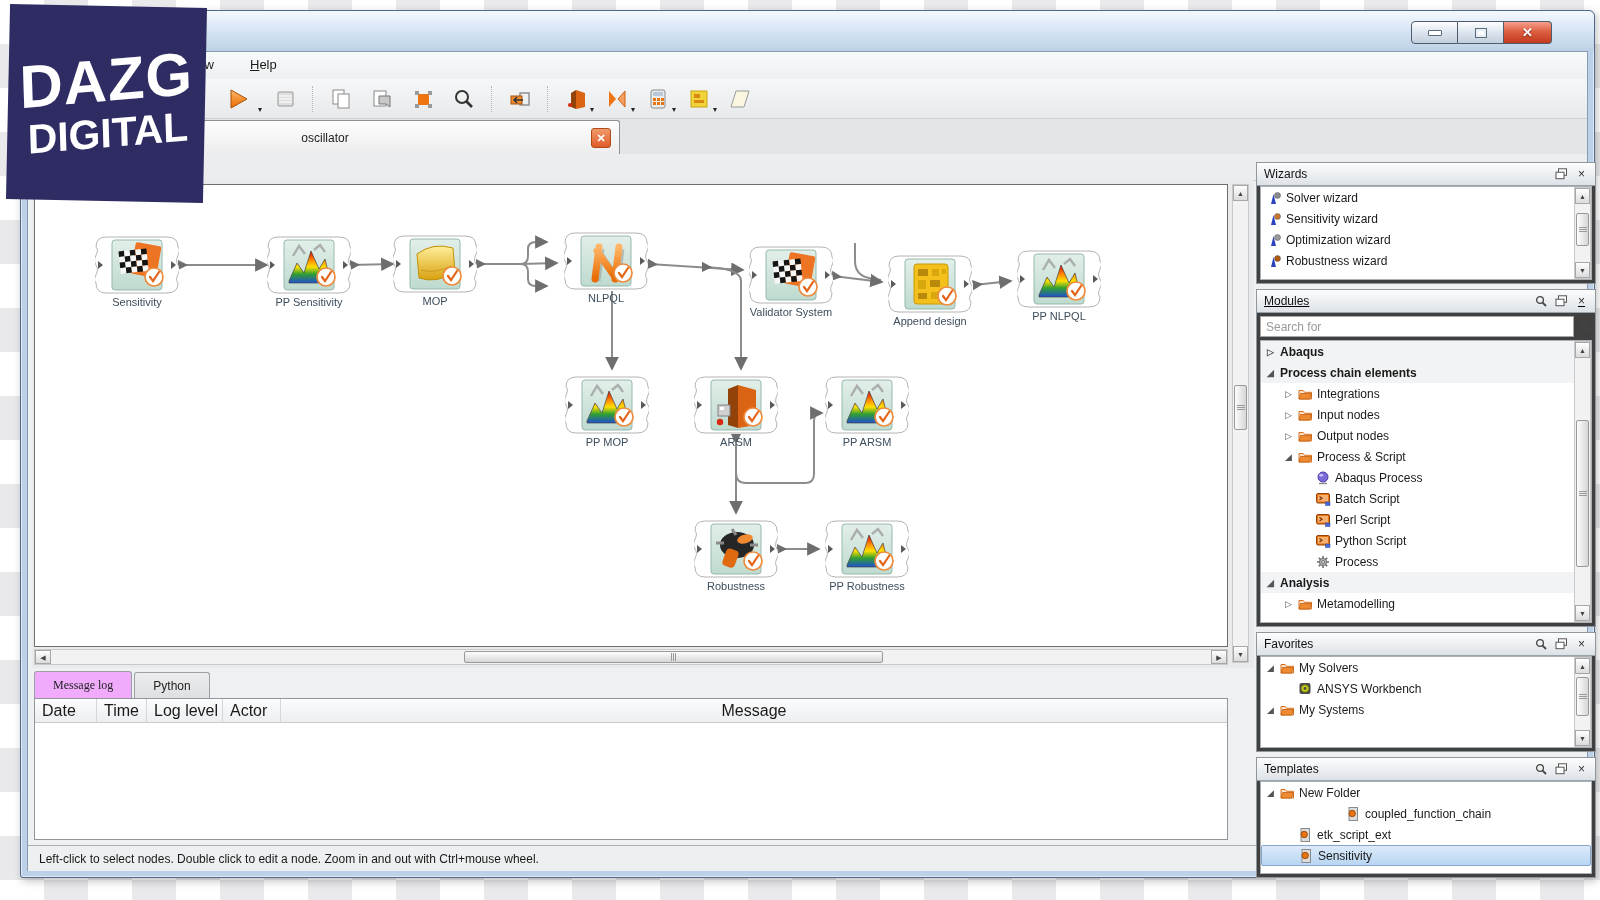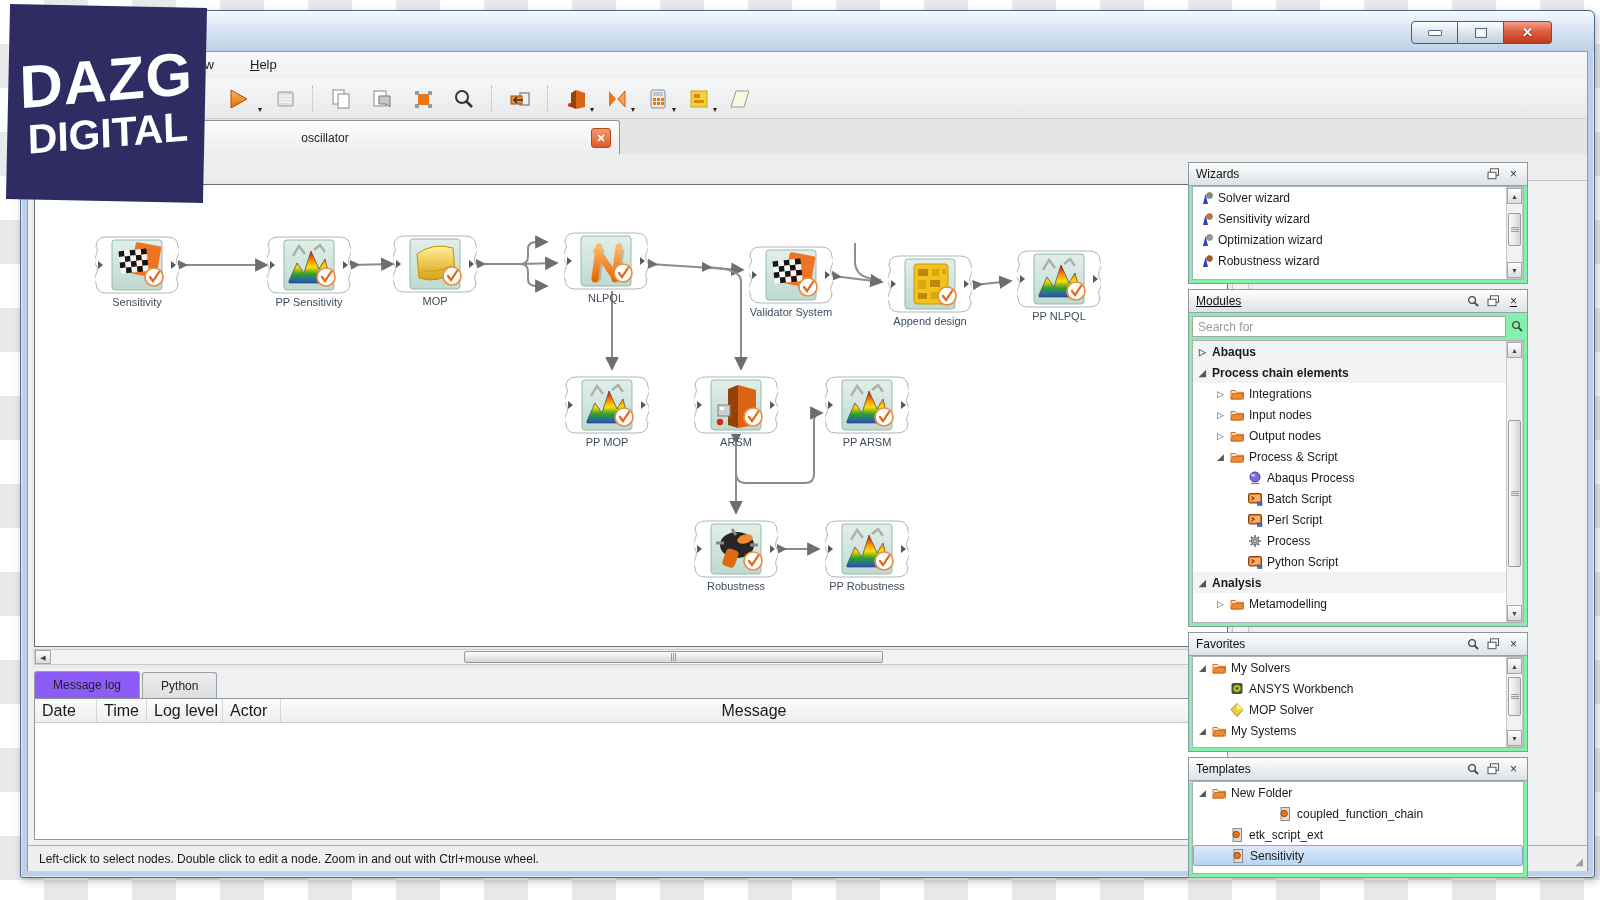--- a/index.html
+++ b/index.html
@@ -51,42 +51,42 @@
   .sbtn{position:absolute;background:linear-gradient(#fefefe,#dcdcdc);border:1px solid #a7a7a7;
     display:flex;align-items:center;justify-content:center;font-size:7px;color:#444;line-height:1;}
   .sthumb{position:absolute;background:linear-gradient(90deg,#fdfdfd,#d6d6d6);border:1px solid #9a9a9a;border-radius:2px;
     display:flex;align-items:center;justify-content:center;}
   .sthumb.h{background:linear-gradient(#fdfdfd,#d6d6d6);}
   .grip{display:flex;flex-direction:column;gap:1px;}
   .grip i{display:block;width:8px;height:1px;background:#9a9a9a;}
   .grip.h{flex-direction:row;}
   .grip.h i{width:1px;height:8px;}
   
-  .panel{position:absolute;left:1160px;width:340px;background:#86efac;border:1px solid #8e979e;box-sizing:border-box;}
+  .panel{position:absolute;left:1228px;width:340px;background:#404040;border:1px solid #8e979e;box-sizing:border-box;}
   .phead{height:22px;background:linear-gradient(#fdfdfd,#dde2e7);border-bottom:1px solid #9aa2a9;
     display:flex;align-items:center;padding:0 5px 0 7px;}
   .ptitle{flex:1;font-size:12px;color:#111;}
   .phbtn{width:17px;height:15px;display:flex;align-items:center;justify-content:center;margin-left:3px;
     color:#333;font-size:12px;line-height:1;}
   .pbody{position:absolute;left:3px;right:3px;bottom:3px;background:#fff;border:1px solid #aab0b6;overflow:hidden;}
   .searchrow{position:absolute;left:3px;right:3px;top:24px;height:25px;display:flex;align-items:center;gap:5px;}
   .searchrow input{flex:1;height:19px;border:1px solid #a5a5a5;font-size:12px;padding:0 5px;
     font-family:"Liberation Sans",sans-serif;color:#333;}
   .searchrow input::placeholder{color:#9a9a9a;}
   .trow{height:21px;display:flex;align-items:center;font-size:12px;color:#1a1a1a;padding-left:6px;box-sizing:border-box;}
   .trow .arrow{width:13px;font-size:9px;color:#555;flex:0 0 13px;}
   .trow .ticon{width:15px;height:14px;flex:0 0 15px;margin-right:4px;}
   .trow .tlabel{white-space:nowrap;}
   .trow.cat{font-weight:bold;background:#f2f3f4;}
   .trow.sel{background:linear-gradient(#dceafa,#b8d5f2);border:1px solid #84a7cc;border-radius:2px;}
   
   .logtabs{position:absolute;left:6px;top:620px;height:26px;display:flex;align-items:flex-end;gap:2px;}
   .logtab{height:25px;padding:0 18px;display:flex;align-items:center;font-size:12px;color:#222;
     border:1px solid #9aa0a5;border-bottom:none;border-radius:3px 3px 0 0;background:linear-gradient(#ededee,#dddfe0);}
-  .logtab.active{background:#8b5cf6;height:26px;}
+  .logtab.active{background:#f0abfc;height:26px;font-family:Liberation Serif, serif;}
   .logtable{position:absolute;left:6px;top:646px;width:1194px;height:142px;background:#fff;border:1px solid #8f969c;box-sizing:border-box;}
   .loghead{display:flex;height:23px;background:linear-gradient(#fcfcfd,#eceeef);border-bottom:1px solid #c8cbce;}
   .loghead .col{display:flex;align-items:center;padding-left:7px;font-size:16px;color:#1a1a1a;
     border-right:1px solid #d4d7d9;box-sizing:border-box;}
   .loghead .col.center{justify-content:center;padding-left:0;border-right:none;}
   .statusbar{position:absolute;left:0;right:0;top:793px;height:25px;background:#edeff0;border-top:1px solid #aab0b5;
     display:flex;align-items:center;padding-left:11px;font-size:12px;color:#1a1a1a;}
   .sizegrip{position:absolute;right:4px;bottom:4px;color:#9aa0a5;font-size:10px;}
   
   .logo{position:absolute;left:8px;top:6px;width:197px;height:195px;background:#2e2c63;transform:rotate(1.2deg);
@@ -721,40 +721,40 @@
                 <path d="M3.5,4.5 l2.5,1.8 -2.5,1.8" stroke="#7a3505" stroke-width="1.2" fill="none"></path>
                 <rect x="9.5" y="10" width="4.5" height="3.5" fill="#4a6ad8" stroke="#243c9a" stroke-width="0.5"></rect>
               </svg>
             </span>
             <span class="tlabel">Perl Script</span>
           </div>
           <div class="trow" style="padding-left: 42px;">
             <span class="arrow"></span>
             <span class="ticon">
               <svg width="15" height="14">
+                <rect x="0.5" y="1.5" width="13" height="9.5" rx="1.5" fill="#e87412" stroke="#93430a"></rect>
+                <rect x="2" y="3" width="10" height="6.5" fill="#f8b070"></rect>
+                <path d="M3.5,4.5 l2.5,1.8 -2.5,1.8" stroke="#7a3505" stroke-width="1.2" fill="none"></path>
+                <rect x="9.5" y="10" width="4.5" height="3.5" fill="#4a6ad8" stroke="#243c9a" stroke-width="0.5"></rect>
+              </svg>
+            </span>
+            <span class="tlabel">Python Script</span>
+          </div>
+          <div class="trow" style="padding-left: 42px;">
+            <span class="arrow"></span>
+            <span class="ticon">
+              <svg width="15" height="14">
                 <g stroke="#6e6e6e" stroke-width="1.6">
                   <path d="M7,1 V4 M7,10 V13 M1,7 H4 M10,7 H13 M2.8,2.8 L4.9,4.9 M9.1,9.1 L11.2,11.2 M11.2,2.8 L9.1,4.9 M4.9,9.1 L2.8,11.2"></path>
                 </g>
                 <circle cx="7" cy="7" r="3.6" fill="#b9b9b9" stroke="#6e6e6e"></circle>
                 <circle cx="7" cy="7" r="1.5" fill="#efefef" stroke="#6e6e6e"></circle>
               </svg>
             </span>
             <span class="tlabel">Process</span>
-          </div>
-          <div class="trow" style="padding-left: 42px;">
-            <span class="arrow"></span>
-            <span class="ticon">
-              <svg width="15" height="14">
-                <rect x="0.5" y="1.5" width="13" height="9.5" rx="1.5" fill="#e87412" stroke="#93430a"></rect>
-                <rect x="2" y="3" width="10" height="6.5" fill="#f8b070"></rect>
-                <path d="M3.5,4.5 l2.5,1.8 -2.5,1.8" stroke="#7a3505" stroke-width="1.2" fill="none"></path>
-                <rect x="9.5" y="10" width="4.5" height="3.5" fill="#4a6ad8" stroke="#243c9a" stroke-width="0.5"></rect>
-              </svg>
-            </span>
-            <span class="tlabel">Python Script</span>
           </div>
           <div class="trow cat" style="padding-left: 6px;">
             <span class="arrow">◢</span>
             <span class="tlabel">Analysis</span>
           </div>
           <div class="trow" style="padding-left: 24px;">
             <span class="arrow">▷</span>
             <span class="ticon">
               <svg width="15" height="14">
                 <path d="M1,3.5 h4.2 l1.4,1.8 H13.5 V12 H1 Z" fill="#fbe3cf" stroke="#d96f1a"></path>
@@ -807,30 +807,20 @@
           <div class="trow" style="padding-left: 24px;">
             <span class="arrow"></span>
             <span class="ticon">
               <svg width="15" height="14">
                 <rect x="1.5" y="1" width="11" height="11" rx="2" fill="#4a4a4a"></rect>
                 <circle cx="7" cy="6.5" r="3.6" fill="#c8d018" stroke="#8a9008"></circle>
                 <circle cx="7" cy="6.5" r="1.4" fill="#4a4a4a"></circle>
               </svg>
             </span>
             <span class="tlabel">ANSYS Workbench</span>
-          </div>
-          <div class="trow" style="padding-left: 24px;">
-            <span class="arrow"></span>
-            <span class="ticon">
-              <svg width="15" height="14">
-                <polygon points="7,0.5 13,6.5 7,13.5 1,6.5" fill="#e8cf48" stroke="#a89010"></polygon>
-                <polygon points="7,0.5 13,6.5 7,6.5" fill="#f8eca0"></polygon>
-              </svg>
-            </span>
-            <span class="tlabel">MOP Solver</span>
           </div>
           <div class="trow" style="padding-left: 6px;">
             <span class="arrow">◢</span>
             <span class="ticon">
               <svg width="15" height="14">
                 <path d="M1,3.5 h4.2 l1.4,1.8 H13.5 V12 H1 Z" fill="#fbe3cf" stroke="#d96f1a"></path>
                 <path d="M2.6,6.5 H13.5 L11.5,12 H1 Z" fill="#ef8a30" stroke="#c05f10" stroke-width="0.8"></path>
               </svg>
             </span>
             <span class="tlabel">My Systems</span>

